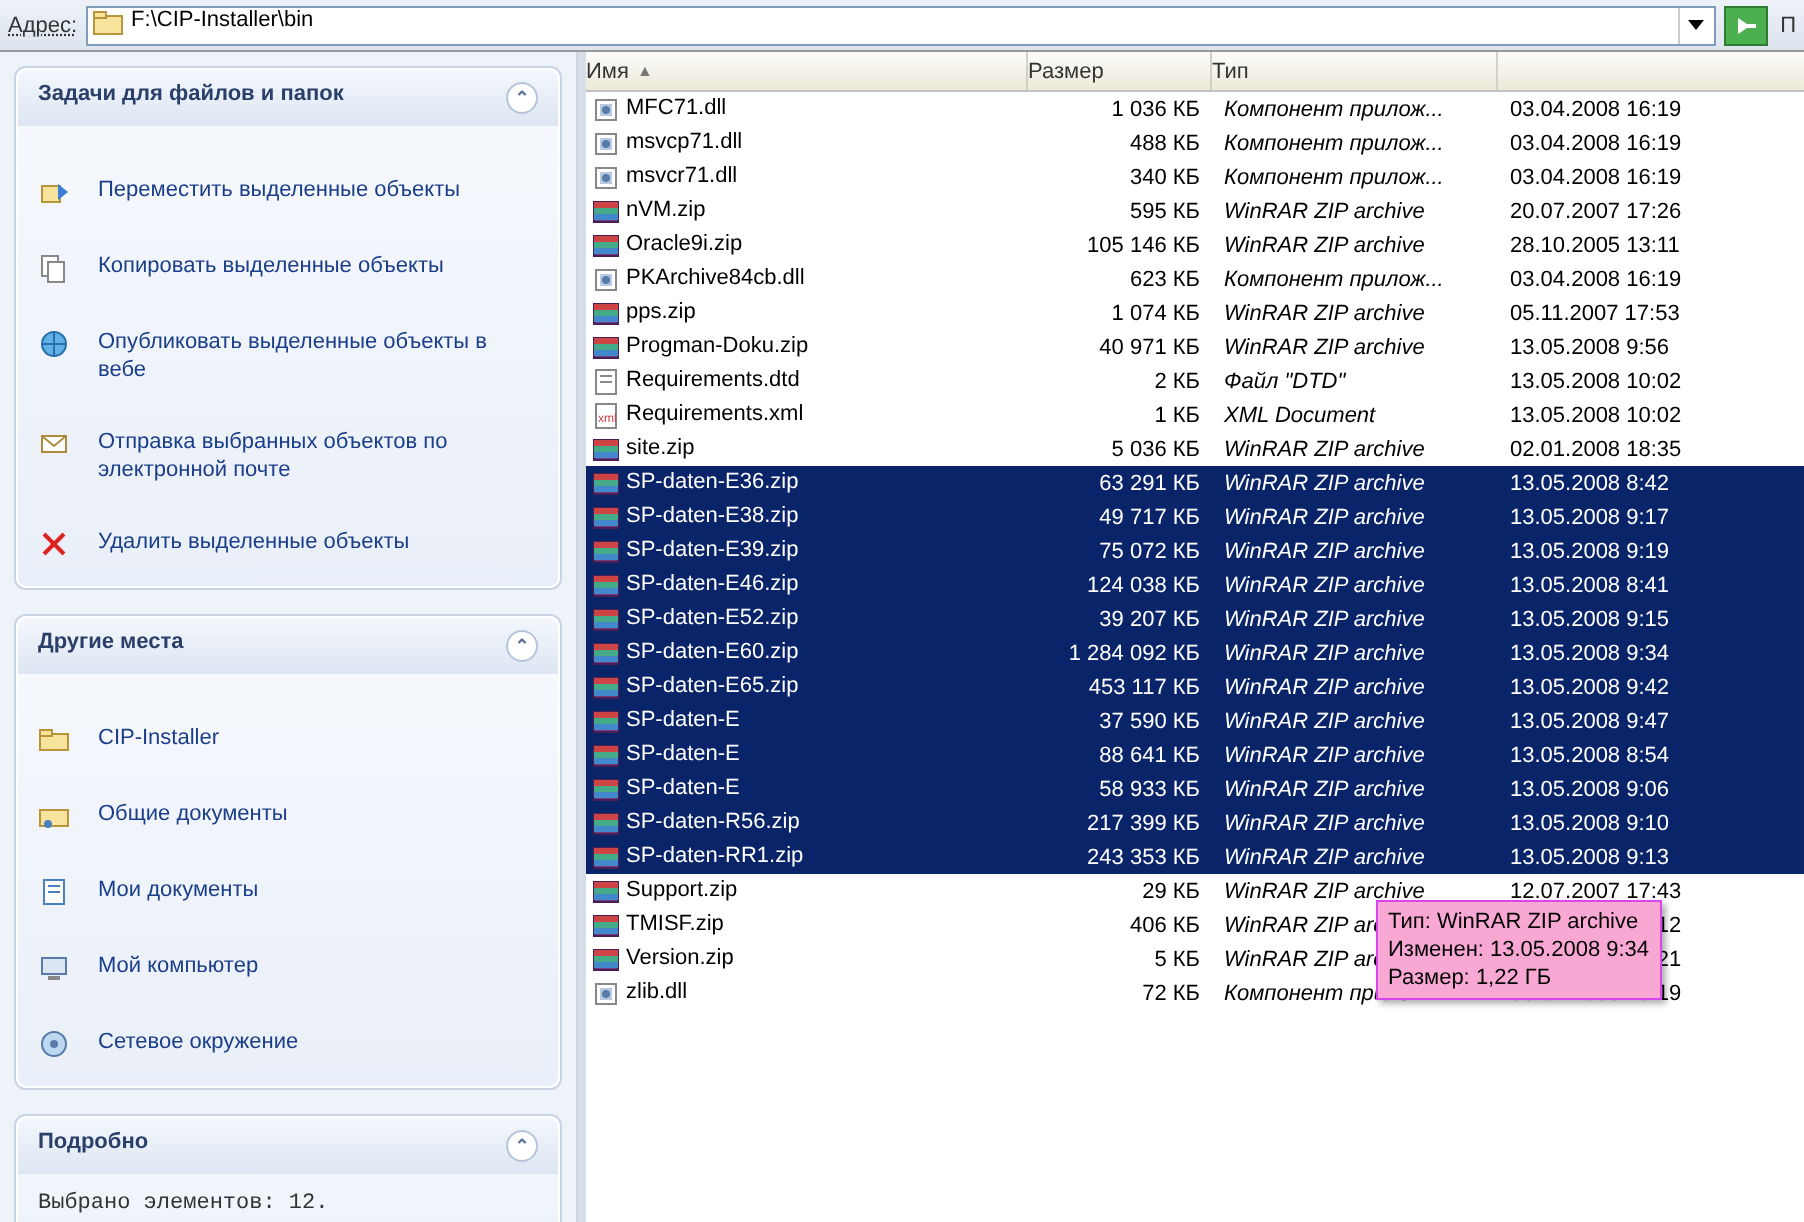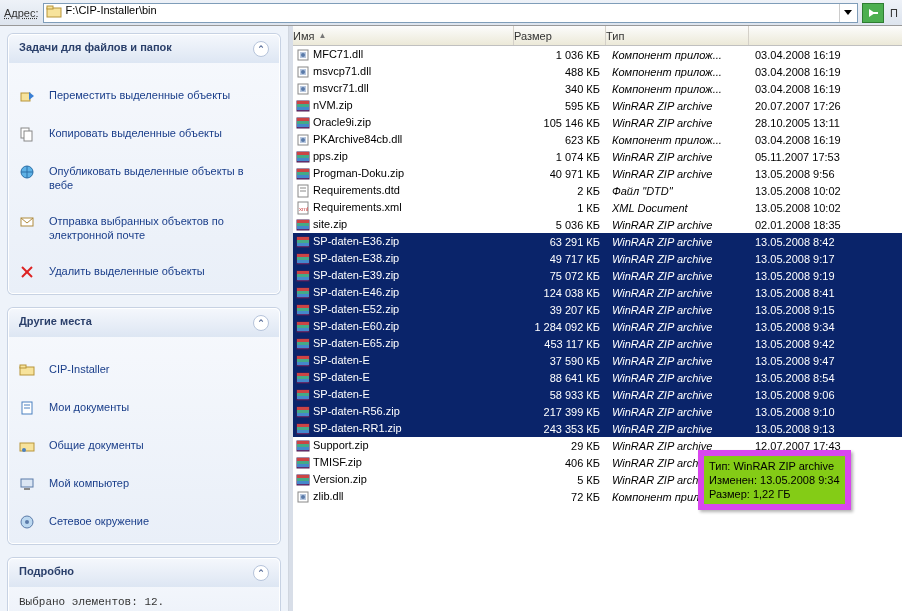--- a/index.html
+++ b/index.html
@@ -32,21 +32,21 @@
 .lh-date { flex: 1; }
 .sort-arrow { font-size: 8px; color: #777; }
 .rows { }
 .row { display: flex; height: 17px; align-items: center; font-size: 11px; }
 .row.sel { background: #0a246a; color: #fff; }
 .r-name { width: 221px; display: flex; gap: 3px; padding-left: 3px; overflow: hidden; white-space: nowrap; }
 .r-size { width: 92px; text-align: right; padding-right: 6px; white-space: nowrap; }
 .r-type { width: 143px; padding-left: 6px; overflow: hidden; white-space: nowrap; text-overflow: ellipsis; font-style: italic; }
 .r-date { flex: 1; padding-left: 6px; white-space: nowrap; }
 .fico { width: 14px; height: 14px; flex-shrink: 0; }
-.tooltip { position: absolute; left: 405px; top: 424px; background: #84cc16; border: 6px solid #d946ef; padding: 3px 5px; font-size: 11px; color: #000; line-height: 14px; box-shadow: 2px 2px 3px rgba(0,0,0,.3); z-index: 10; white-space: nowrap; }
+.tooltip { position: absolute; left: 395px; top: 424px; background: #f9a8d4; border: 1px solid #d946ef; padding: 3px 5px; font-size: 11px; color: #000; line-height: 14px; box-shadow: 2px 2px 3px rgba(0,0,0,.3); z-index: 10; white-space: nowrap; }
 </style>
 </head>
 <body>
 
 <div class="addrbar">
   <span class="addr-label">Адрес:</span>
   <div class="addr-field">
     <svg class="ico" width="16" height="16">
         <rect x="1" y="4" width="14" height="9" fill="#f7e39c" stroke="#b8953a"></rect>
         <rect x="1" y="2" width="6" height="3" fill="#f7e39c" stroke="#b8953a"></rect>
@@ -121,32 +121,32 @@
       <div class="sb-body" id="places-body">
           <div class="sb-item">
             <span class="ico"><svg width="16" height="16">
                 <rect x="1" y="5" width="14" height="8" fill="#f7e39c" stroke="#b8953a"></rect>
                 <rect x="1" y="3" width="6" height="3" fill="#f7e39c" stroke="#b8953a"></rect>
               </svg></span>
             <span>CIP-Installer</span>
           </div>
           <div class="sb-item">
             <span class="ico"><svg width="16" height="16">
+                <rect x="1" y="5" width="14" height="8" fill="#f7e39c" stroke="#b8953a"></rect>
+                <circle cx="5" cy="12" r="2" fill="#4a80c0"></circle>
+              </svg></span>
+            <span>Общие документы</span>
+          </div>
+          <div class="sb-item">
+            <span class="ico"><svg width="16" height="16">
                 <rect x="3" y="2" width="10" height="12" fill="#fff" stroke="#4a80c0"></rect>
                 <line x1="5" y1="5" x2="11" y2="5" stroke="#4a80c0"></line>
                 <line x1="5" y1="8" x2="11" y2="8" stroke="#4a80c0"></line>
               </svg></span>
             <span>Мои документы</span>
-          </div>
-          <div class="sb-item">
-            <span class="ico"><svg width="16" height="16">
-                <rect x="1" y="5" width="14" height="8" fill="#f7e39c" stroke="#b8953a"></rect>
-                <circle cx="5" cy="12" r="2" fill="#4a80c0"></circle>
-              </svg></span>
-            <span>Общие документы</span>
           </div>
           <div class="sb-item">
             <span class="ico"><svg width="16" height="16">
                 <rect x="2" y="3" width="12" height="8" fill="#dbe6f4" stroke="#5a7aa8"></rect>
                 <rect x="5" y="12" width="6" height="2" fill="#888"></rect>
               </svg></span>
             <span>Мой компьютер</span>
           </div>
           <div class="sb-item">
             <span class="ico"><svg width="16" height="16">

